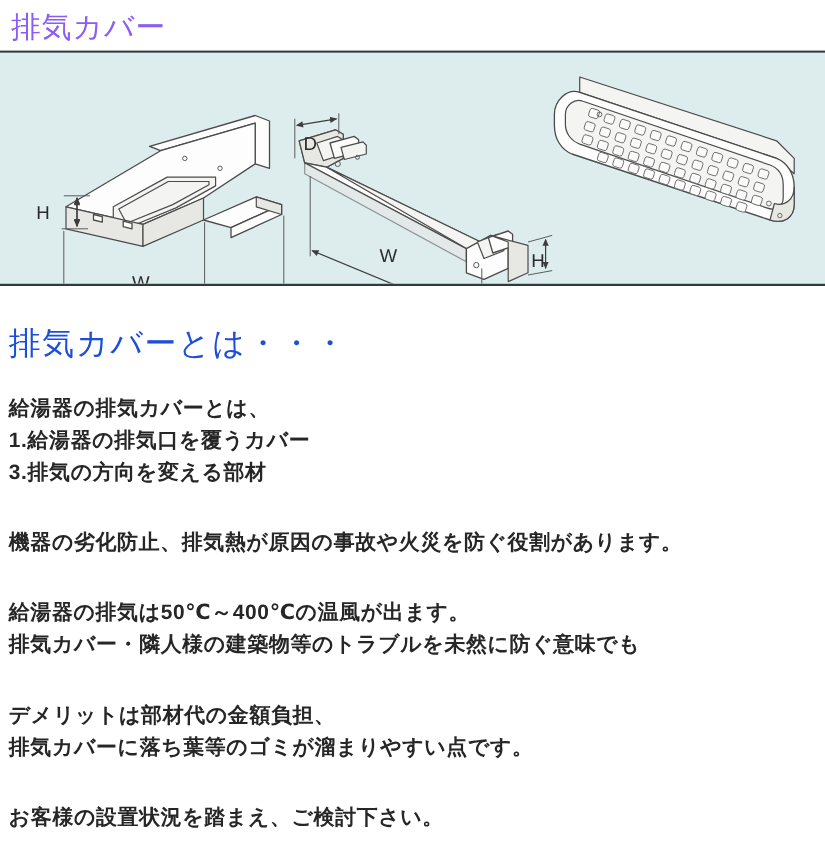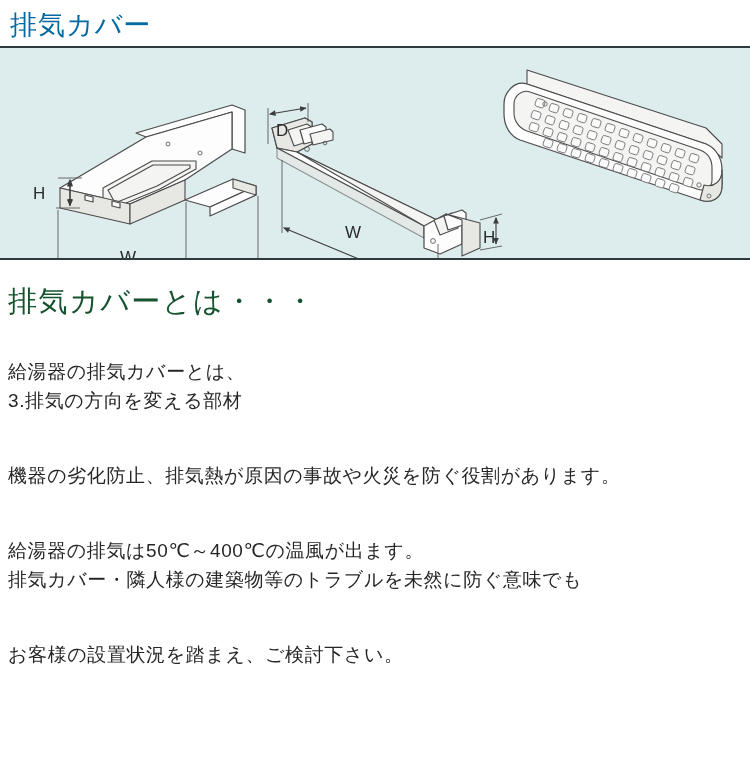--- a/index.html
+++ b/index.html
@@ -19,21 +19,21 @@
   }
 
   
   .page-title {
     position: absolute;
     left: 10px;
     top: 8px;
     font-size: 27px;
     line-height: 34px;
     letter-spacing: 1px;
-    color: #0369a1;
+    color: #8b5cf6;
     font-weight: 400;
     white-space: nowrap;
   }
   .title-rule {
     position: absolute;
     left: 0;
     top: 46px;
     width: 750px;
     height: 2px;
     background: #2e3b3e;
@@ -59,47 +59,48 @@
   .dim-label {
     font-family: "Liberation Sans", "DejaVu Sans", sans-serif;
     font-size: 17px;
     fill: #2b2b2b;
   }
 
   
   .section-heading {
     position: absolute;
     left: 8px;
-    top: 284px;
+    top: 296px;
     font-size: 29px;
     line-height: 34px;
     letter-spacing: 1.5px;
-    color: #14532d;
+    color: #1d4ed8;
     white-space: nowrap;
   }
 
   .body-copy {
     position: absolute;
     left: 8px;
     top: 357px;
     width: 734px;
     font-size: 19px;
     line-height: 29px;
     letter-spacing: 0.6px;
     color: #262626;
   }
   .body-copy p {
     margin: 0;
   }
   .body-copy p.spacer-before {
-    margin-top: 46px;
+    margin-top: 35px;
   }
   .line {
     display: block;
     white-space: nowrap;
+    font-weight: bold;
   }
 </style>
 </head>
 <body>
 
 <div class="page-title">排気カバー</div>
 <div class="title-rule"></div>
 
 <div class="diagram-panel">
   <svg viewBox="0 0 750 210" xmlns="http://www.w3.org/2000/svg">
@@ -270,30 +271,35 @@
     </g>
   </svg>
 </div>
 
 <div class="section-heading">排気カバーとは・・・</div>
 
 <div class="body-copy">
 
   <p>
     <span class="line">給湯器の排気カバーとは、</span>
+    <span class="line">1.給湯器の排気口を覆うカバー</span>
     <span class="line">3.排気の方向を変える部材</span>
   </p>
 
   <p class="spacer-before">
     <span class="line">機器の劣化防止、排気熱が原因の事故や火災を防ぐ役割があります。</span>
   </p>
 
   <p class="spacer-before">
     <span class="line">給湯器の排気は50℃～400℃の温風が出ます。</span>
     <span class="line">排気カバー・隣人様の建築物等のトラブルを未然に防ぐ意味でも</span>
   </p>
 
+  <p class="spacer-before">
+    <span class="line">デメリットは部材代の金額負担、</span>
+    <span class="line">排気カバーに落ち葉等のゴミが溜まりやすい点です。</span>
+  </p>
 
   <p class="spacer-before">
     <span class="line">お客様の設置状況を踏まえ、ご検討下さい。</span>
   </p>
 
 </div>
 
 </body></html>

